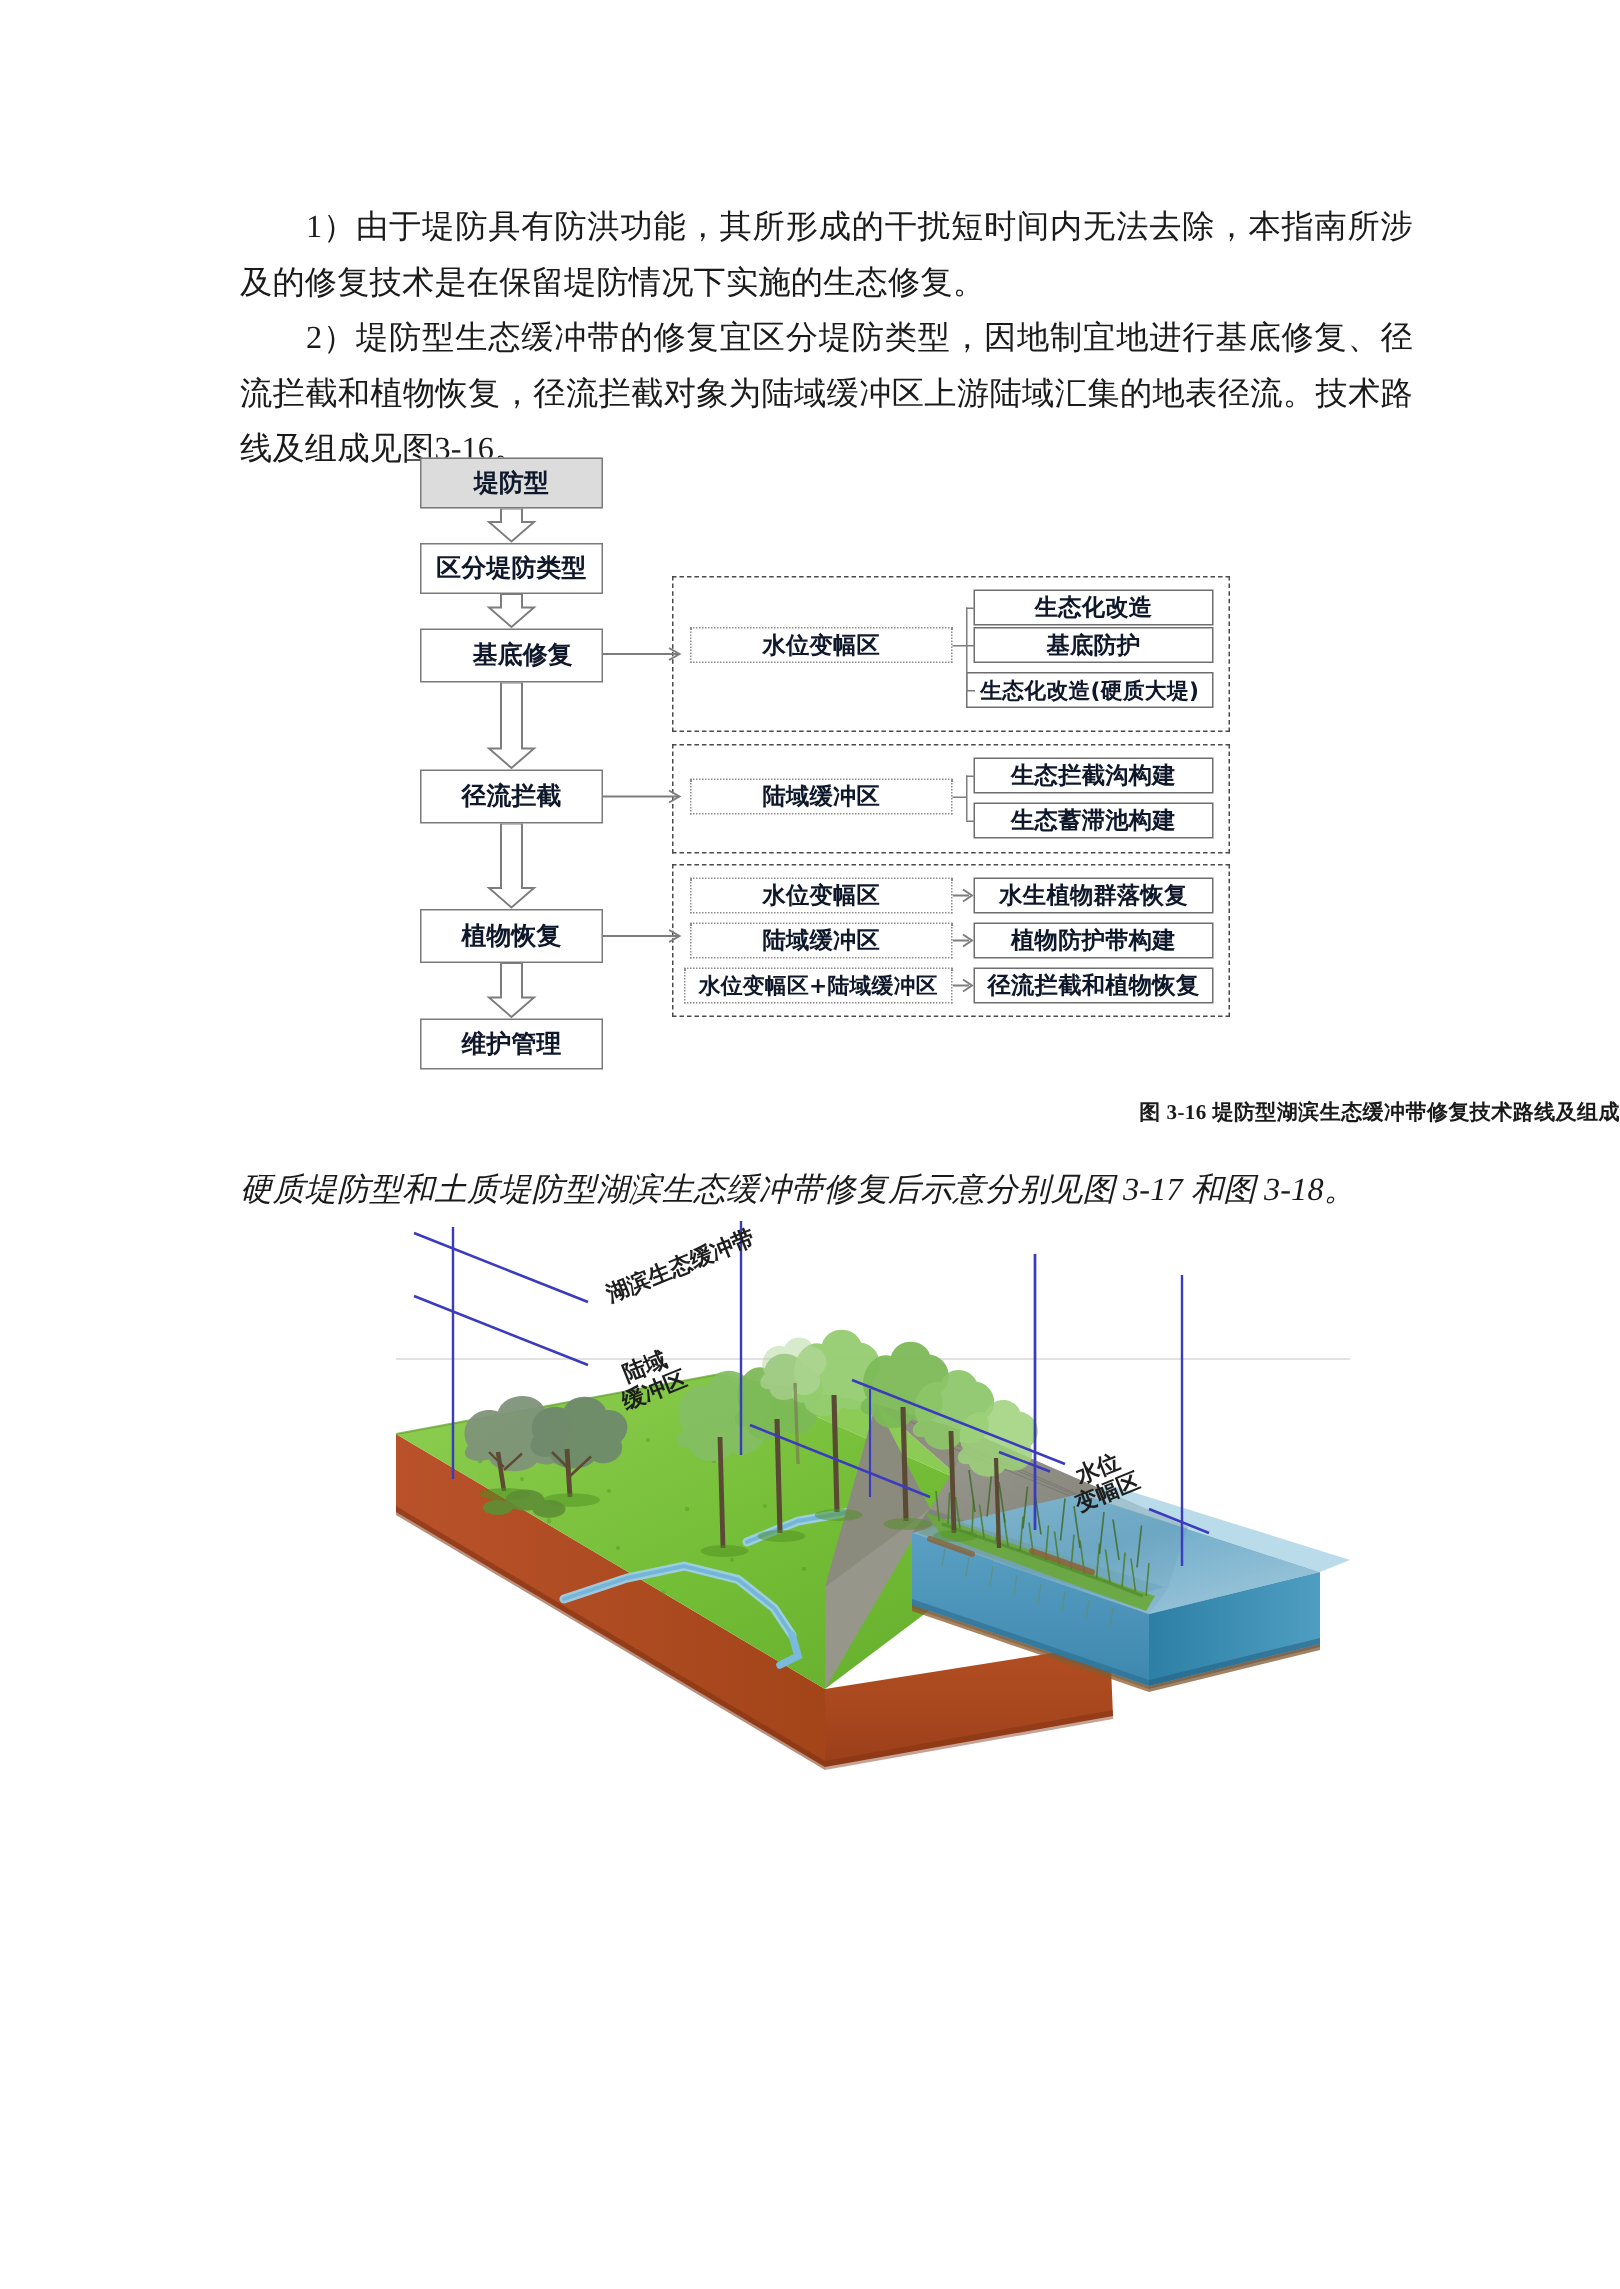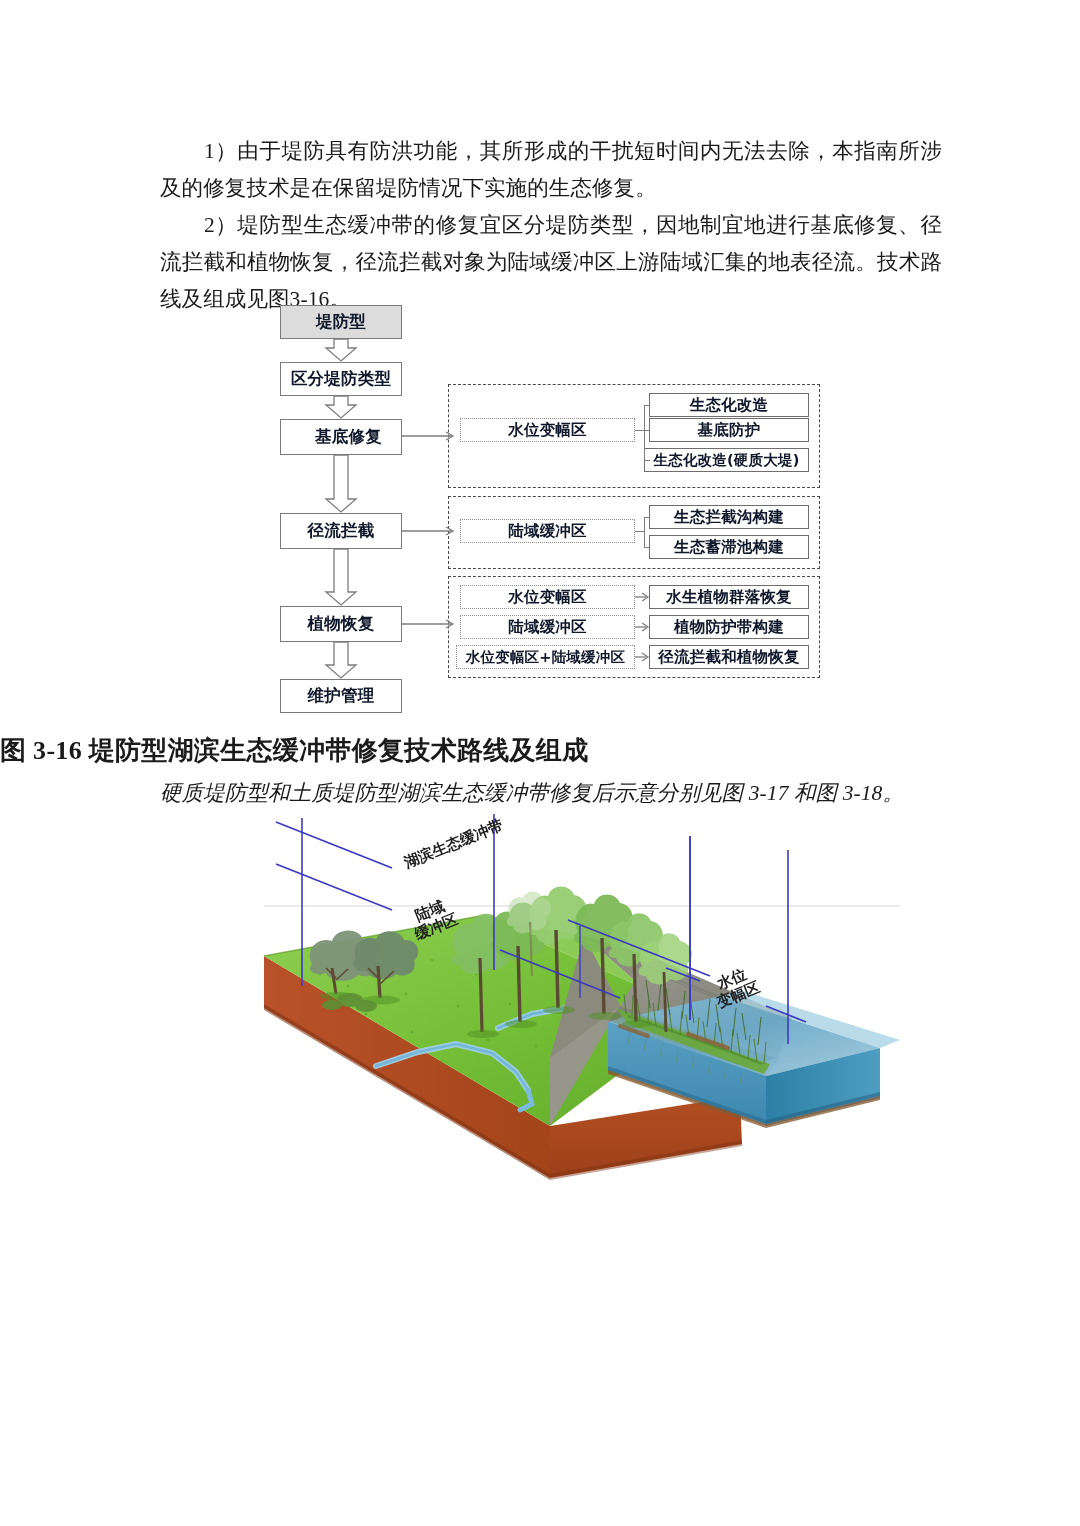--- a/index.html
+++ b/index.html
@@ -22,22 +22,22 @@
     text-align:justify;
     text-justify:inter-character;
     letter-spacing:0.1px;
   }
   .para .indent{display:inline-block;width:44px;}
 
   
   .caption{
     position:absolute;
     width:1080px;left:0;
-    text-align:left;
-    font-size:26px;
+    text-align:right;
+    font-size:14px;
     font-weight:bold;
     letter-spacing:0.3px;
   }
 
   .pageno{
     position:absolute;
     left:0;width:1080px;
     text-align:center;
     font-size:17px;
     color:#2b2b2b;

